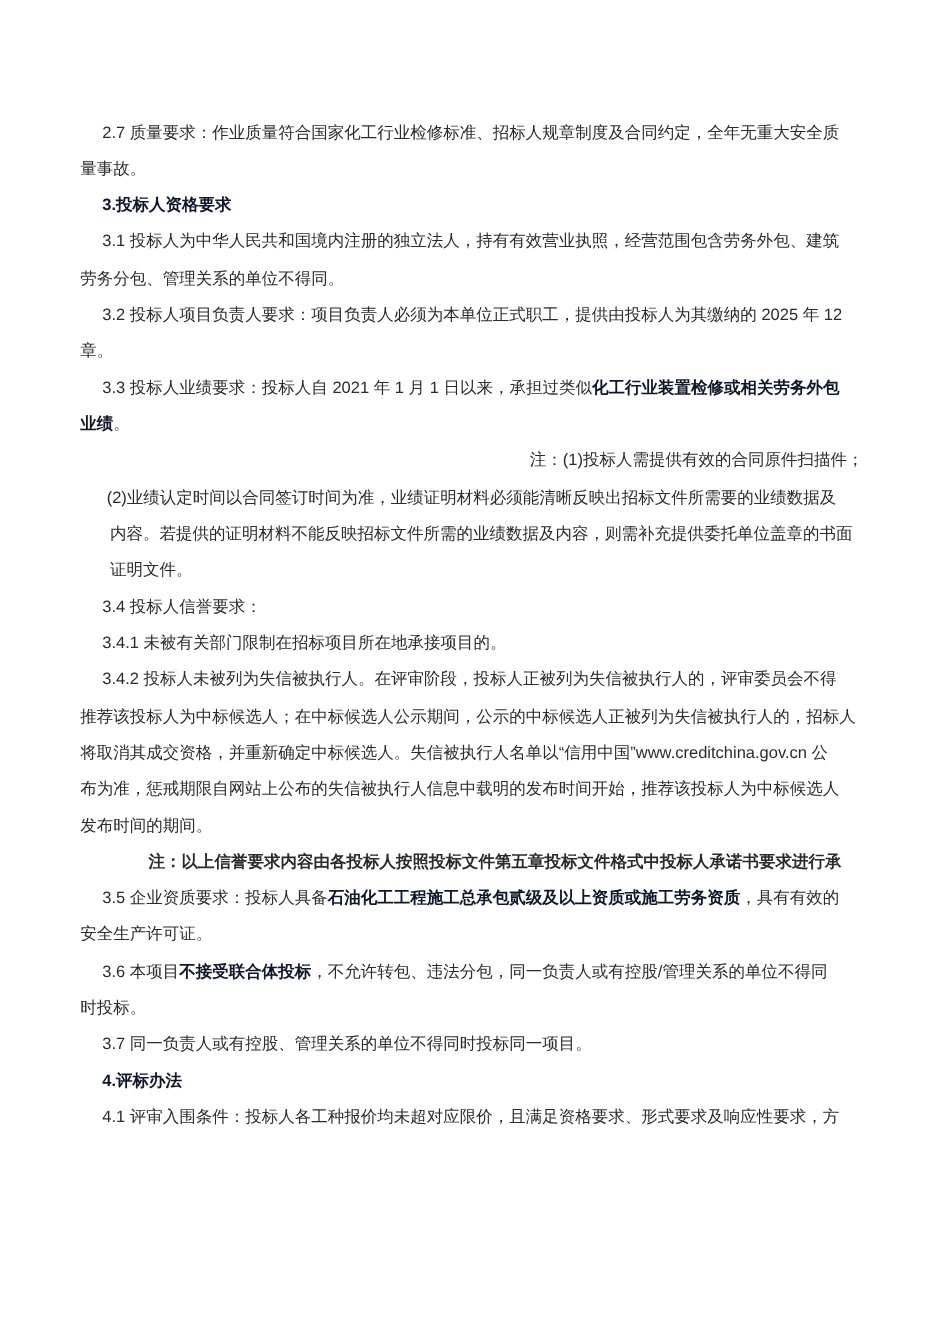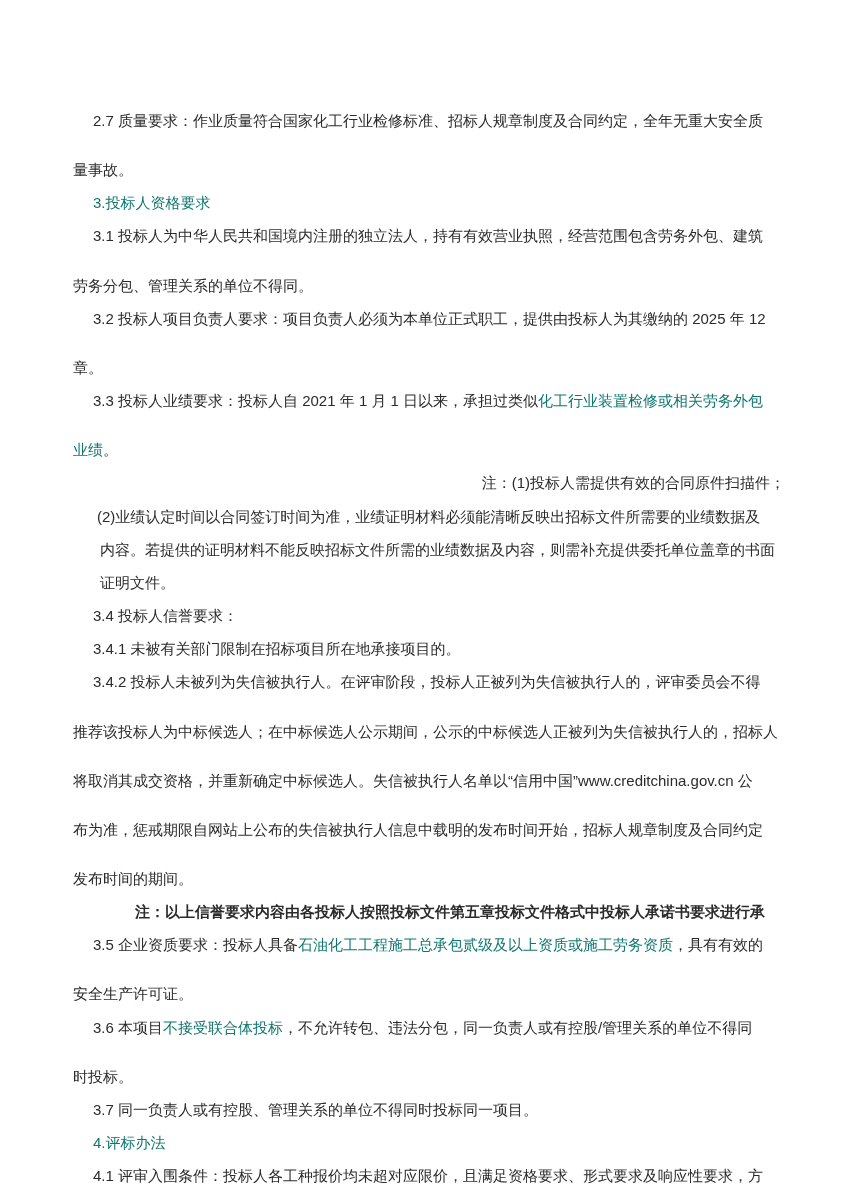--- a/index.html
+++ b/index.html
@@ -29,28 +29,28 @@
     font-size: 15px;
     color: #2b2b2b;
   }
   .line {
     height: 33.17px;
     line-height: 33.17px;
     white-space: pre;
   }
   
   .ind-para     { padding-left: 20px; }
-  .ind-flush    { padding-left: 0px; margin-top: 16px;  }
+  .ind-flush    { padding-left: 0px;  }
   .ind-note     { padding-left: 26px; text-align: right; }
   .ind-note2    { padding-left: 24px; }
   .ind-notecont { padding-left: 27px; }
   .ind-note3    { padding-left: 62px; font-weight: bold; }
   .b {
-    font-weight: 400;
-    color: #0f766e;
+    font-weight: 700;
+    color: #0f172a;
   }
 </style>
 </head>
 <body>
 
 <div class="page">
   <div id="doc-lines" class="doc">
       <div class="line ind-para"><span>2.7 质量要求：作业质量符合国家化工行业检修标准、招标人规章制度及合同约定，全年无重大安全质</span></div>
       <div class="line ind-flush"><span>量事故。</span></div>
       <div class="line ind-para"><span class="b">3.投标人资格要求</span></div>
@@ -62,21 +62,21 @@
       <div class="line ind-flush"><span class="b">业绩</span><span>。</span></div>
       <div class="line ind-note"><span>注：(1)投标人需提供有效的合同原件扫描件；</span></div>
       <div class="line ind-note2"><span>(2)业绩认定时间以合同签订时间为准，业绩证明材料必须能清晰反映出招标文件所需要的业绩数据及</span></div>
       <div class="line ind-notecont"><span>内容。若提供的证明材料不能反映招标文件所需的业绩数据及内容，则需补充提供委托单位盖章的书面</span></div>
       <div class="line ind-notecont"><span>证明文件。</span></div>
       <div class="line ind-para"><span>3.4 投标人信誉要求：</span></div>
       <div class="line ind-para"><span>3.4.1 未被有关部门限制在招标项目所在地承接项目的。</span></div>
       <div class="line ind-para"><span>3.4.2 投标人未被列为失信被执行人。在评审阶段，投标人正被列为失信被执行人的，评审委员会不得</span></div>
       <div class="line ind-flush"><span>推荐该投标人为中标候选人；在中标候选人公示期间，公示的中标候选人正被列为失信被执行人的，招标人</span></div>
       <div class="line ind-flush"><span>将取消其成交资格，并重新确定中标候选人。失信被执行人名单以“信用中国”www.creditchina.gov.cn 公</span></div>
-      <div class="line ind-flush"><span>布为准，惩戒期限自网站上公布的失信被执行人信息中载明的发布时间开始，招标人规章制度及合同约定</span></div>
+      <div class="line ind-flush"><span>布为准，惩戒期限自网站上公布的失信被执行人信息中载明的发布时间开始，推荐该投标人为中标候选人</span></div>
       <div class="line ind-flush"><span>发布时间的期间。</span></div>
       <div class="line ind-note3"><span>注：以上信誉要求内容由各投标人按照投标文件第五章投标文件格式中投标人承诺书要求进行承</span></div>
       <div class="line ind-para"><span>3.5 企业资质要求：投标人具备</span><span class="b">石油化工工程施工总承包贰级及以上资质或施工劳务资质</span><span>，具有有效的</span></div>
       <div class="line ind-flush"><span>安全生产许可证。</span></div>
       <div class="line ind-para"><span>3.6 本项目</span><span class="b">不接受联合体投标</span><span>，不允许转包、违法分包，同一负责人或有控股/管理关系的单位不得同</span></div>
       <div class="line ind-flush"><span>时投标。</span></div>
       <div class="line ind-para"><span>3.7 同一负责人或有控股、管理关系的单位不得同时投标同一项目。</span></div>
       <div class="line ind-para"><span class="b">4.评标办法</span></div>
       <div class="line ind-para"><span>4.1 评审入围条件：投标人各工种报价均未超对应限价，且满足资格要求、形式要求及响应性要求，方</span></div>
     </div>

